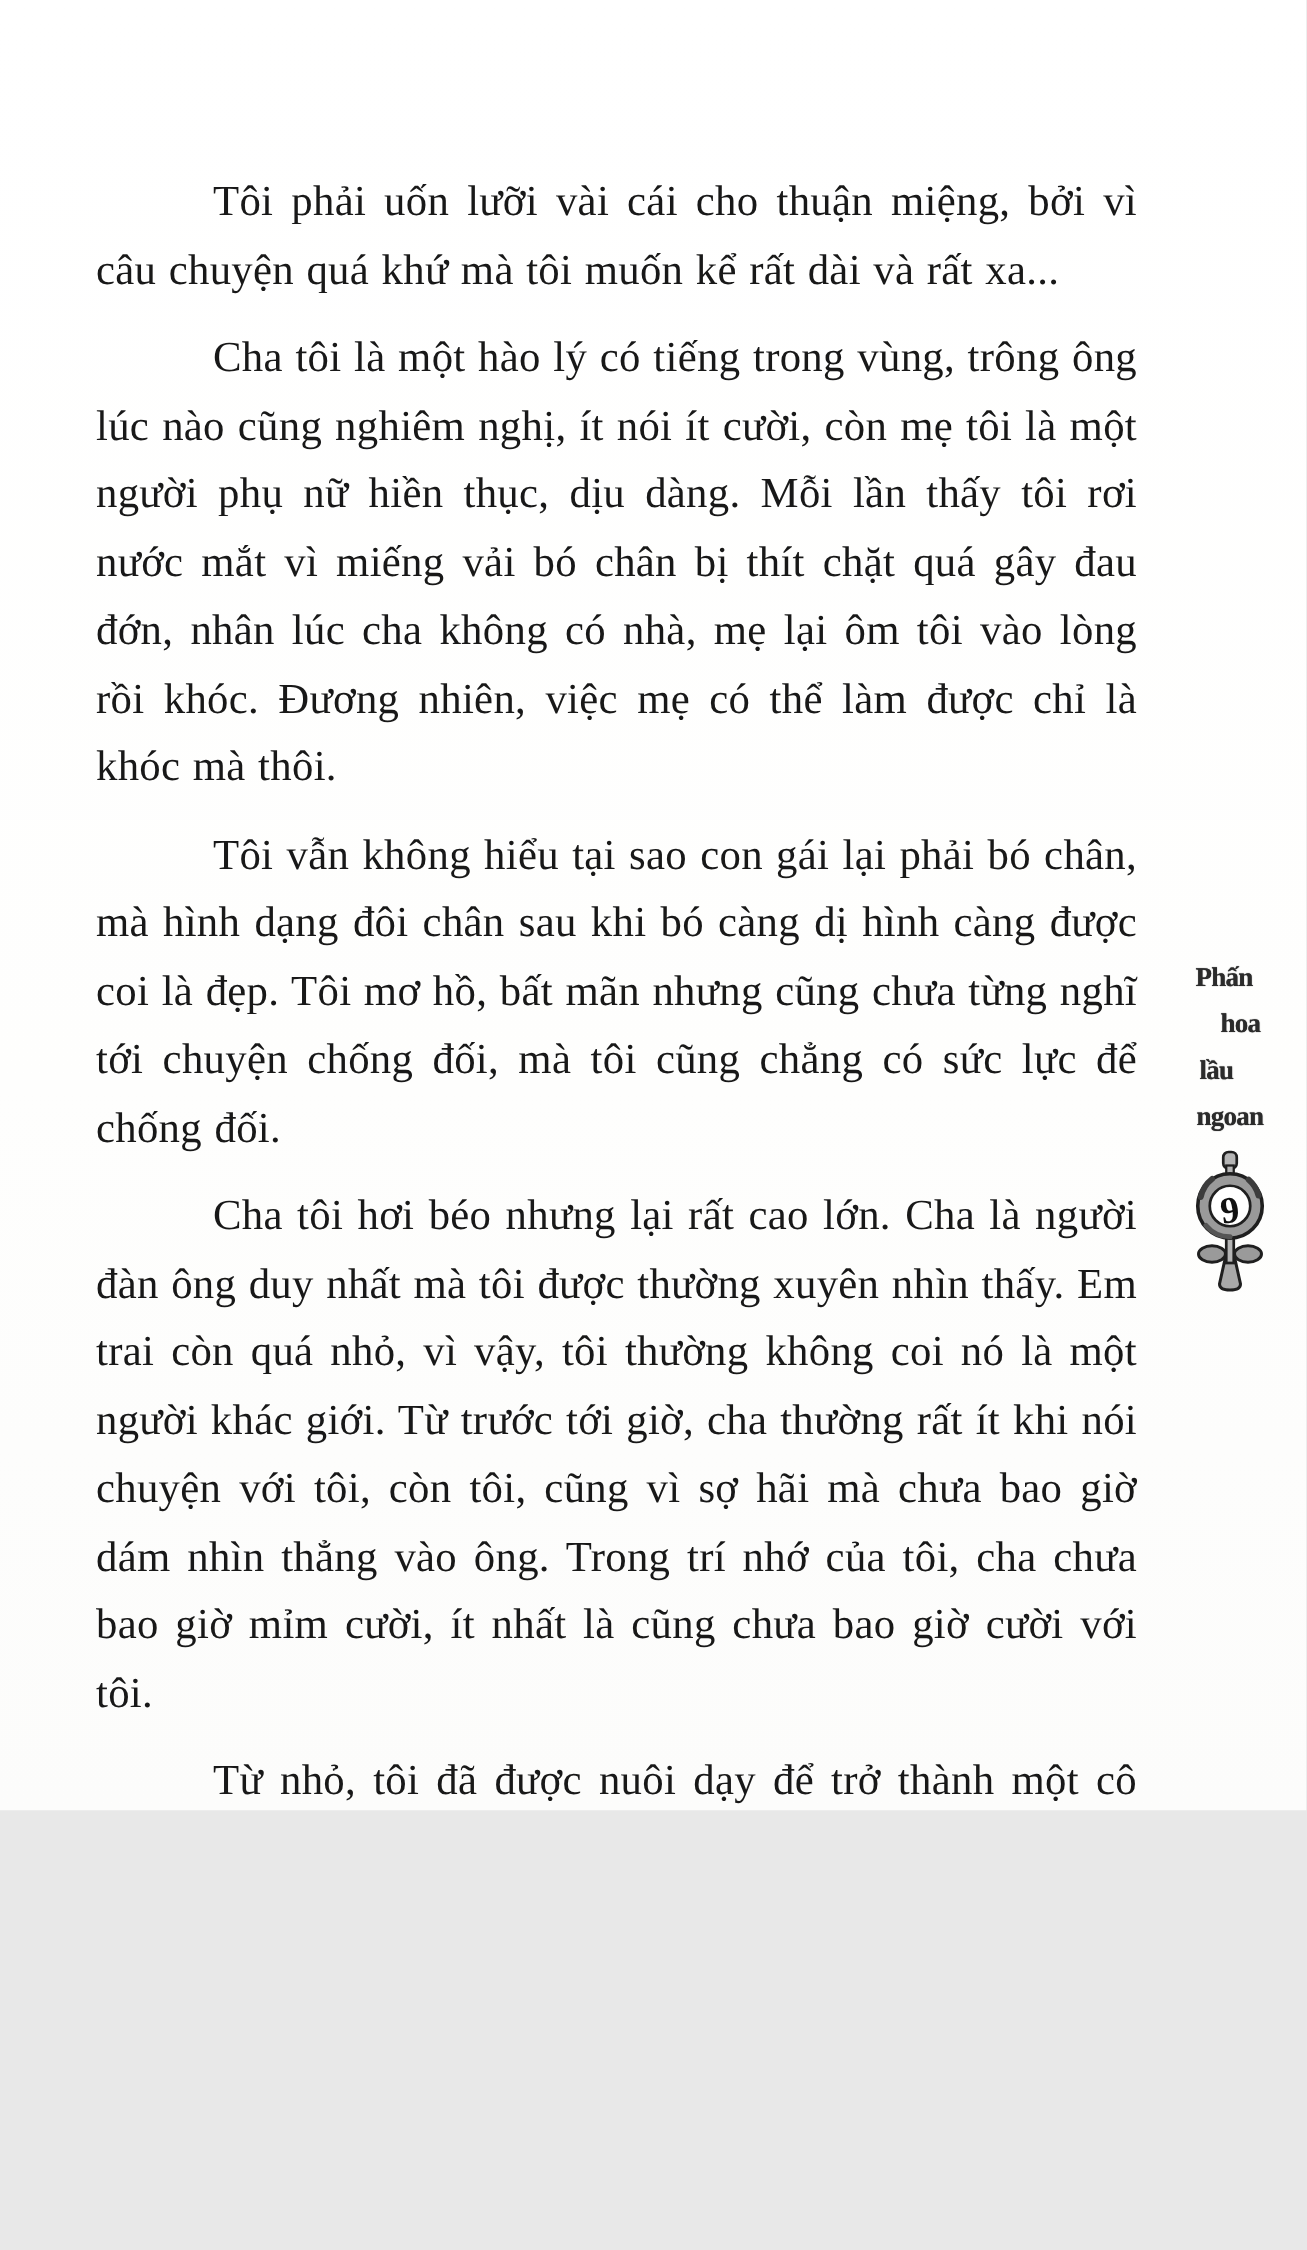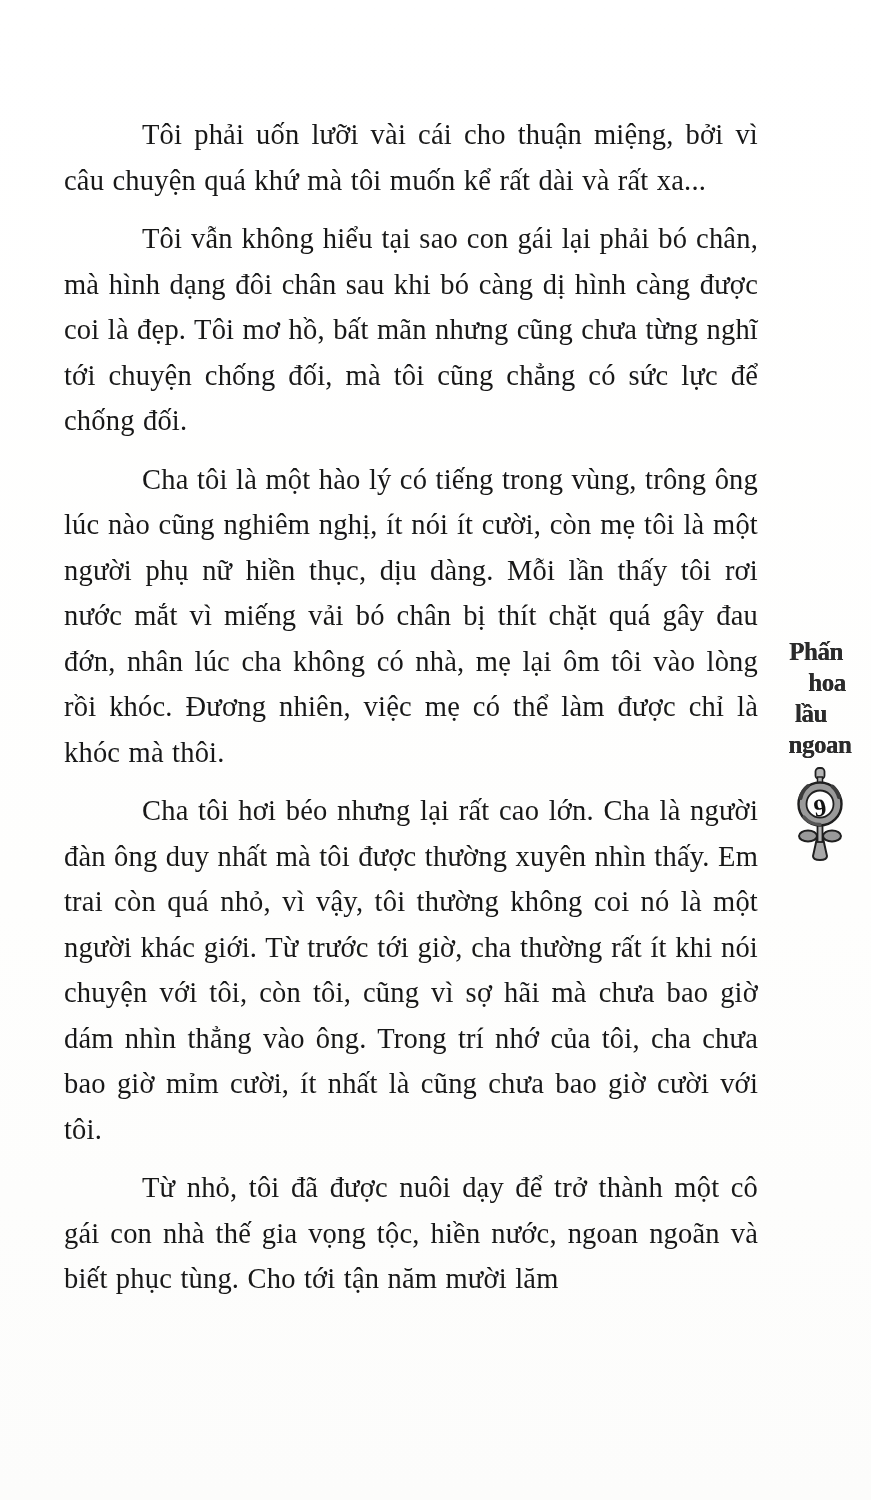--- a/index.html
+++ b/index.html
@@ -3,21 +3,21 @@
 <meta charset="utf-8">
 <style>
   html, body {
     margin: 0;
     padding: 0;
     background: #e8e8e8;
   }
   .page {
     position: relative;
     width: 871px;
-    height: 1500px;
+    height: 1207px;
     margin: 0 auto;
     background: linear-gradient(180deg, #ffffff 0%, #fefefd 60%, #fcfcfb 100%);
     overflow: hidden;
     font-family: "Liberation Serif", "DejaVu Serif", serif;
   }
   .text-block {
     position: absolute;
     top: 112px;
     left: 64px;
     width: 694px;
@@ -35,21 +35,21 @@
   .side-col {
     position: absolute;
     left: 772px;
     top: 636px;
     width: 96px;
     text-align: center;
   }
   .book-title-vertical {
     color: #2b2b2b;
     font-weight: bold;
-    font-size: 25px;
+    font-size: 18px;
     line-height: 31px;
     letter-spacing: -0.5px;
     font-family: "Liberation Serif", "DejaVu Serif", serif;
     text-shadow: 0 0 0.6px #2b2b2b;
   }
   .book-title-vertical .t-line { display: block; }
   .book-title-vertical .t-line:nth-child(1) { margin-right: 8px; }
   .book-title-vertical .t-line:nth-child(2) { margin-left: 14px; }
   .book-title-vertical .t-line:nth-child(3) { margin-right: 18px; text-align: center; }
   .ornament-wrap {
@@ -72,22 +72,22 @@
     transform: rotate(-8deg);
   }
 </style>
 </head>
 <body>
 
 <div class="page">
 
   <div class="text-block">
     <p>Tôi phải uốn lưỡi vài cái cho thuận miệng, bởi vì câu chuyện quá khứ mà tôi muốn kể rất dài và rất xa...</p>
+    <p>Cha tôi là một hào lý có tiếng trong vùng, trông ông lúc nào cũng nghiêm nghị, ít nói ít cười, còn mẹ tôi là một người phụ nữ hiền thục, dịu dàng. Mỗi lần thấy tôi rơi nước mắt vì miếng vải bó chân bị thít chặt quá gây đau đớn, nhân lúc cha không có nhà, mẹ lại ôm tôi vào lòng rồi khóc. Đương nhiên, việc mẹ có thể làm được chỉ là khóc mà thôi.</p>
     <p>Tôi vẫn không hiểu tại sao con gái lại phải bó chân, mà hình dạng đôi chân sau khi bó càng dị hình càng được coi là đẹp. Tôi mơ hồ, bất mãn nhưng cũng chưa từng nghĩ tới chuyện chống đối, mà tôi cũng chẳng có sức lực để chống đối.</p>
-    <p>Cha tôi là một hào lý có tiếng trong vùng, trông ông lúc nào cũng nghiêm nghị, ít nói ít cười, còn mẹ tôi là một người phụ nữ hiền thục, dịu dàng. Mỗi lần thấy tôi rơi nước mắt vì miếng vải bó chân bị thít chặt quá gây đau đớn, nhân lúc cha không có nhà, mẹ lại ôm tôi vào lòng rồi khóc. Đương nhiên, việc mẹ có thể làm được chỉ là khóc mà thôi.</p>
     <p>Cha tôi hơi béo nhưng lại rất cao lớn. Cha là người đàn ông duy nhất mà tôi được thường xuyên nhìn thấy. Em trai còn quá nhỏ, vì vậy, tôi thường không coi nó là một người khác giới. Từ trước tới giờ, cha thường rất ít khi nói chuyện với tôi, còn tôi, cũng vì sợ hãi mà chưa bao giờ dám nhìn thẳng vào ông. Trong trí nhớ của tôi, cha chưa bao giờ mỉm cười, ít nhất là cũng chưa bao giờ cười với tôi.</p>
     <p>Từ nhỏ, tôi đã được nuôi dạy để trở thành một cô gái con nhà thế gia vọng tộc, hiền nước, ngoan ngoãn và biết phục tùng. Cho tới tận năm mười lăm</p>
   </div>
 
   <div class="side-col">
     <div class="book-title-vertical">
       <span class="t-line">Phấn</span>
       <span class="t-line">hoa</span>
       <span class="t-line">lầu</span>
       <span class="t-line">ngoan</span>

